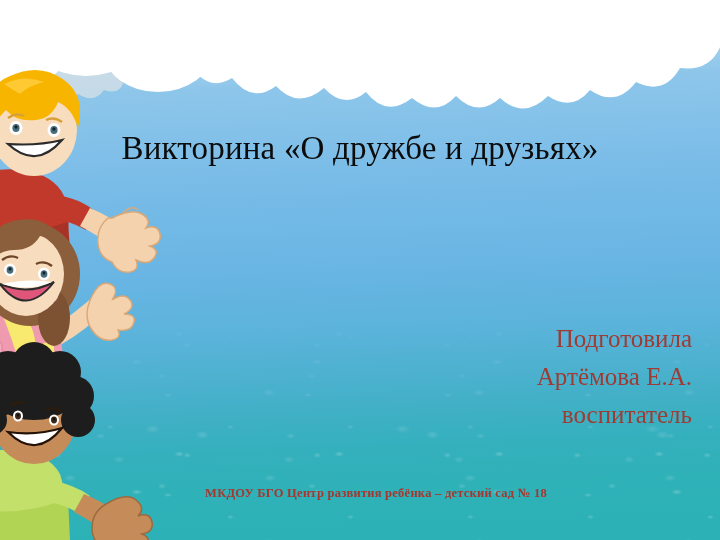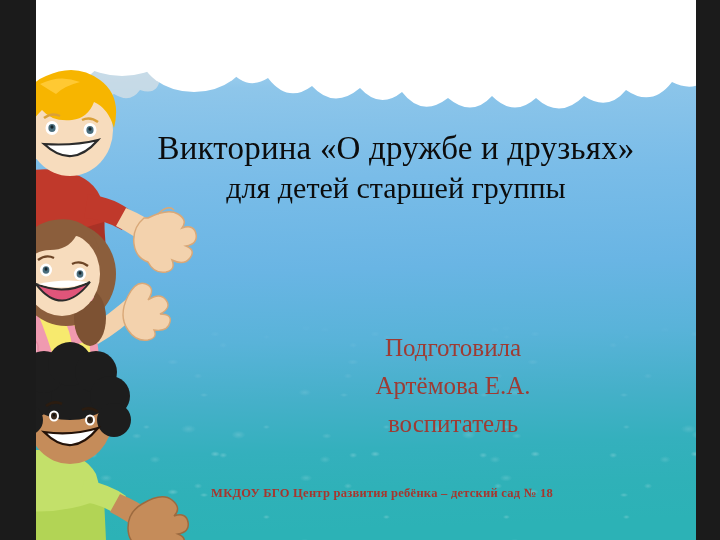--- a/index.html
+++ b/index.html
@@ -3,26 +3,25 @@
 <meta charset="utf-8">
 <title>Викторина</title>
 <style>
   html, body {
     margin: 0;
     padding: 0;
     background: #1b1b1b;
   }
   #slide {
     position: relative;
-    width: 660px;
+    width: 720px;
     height: 540px;
     overflow: hidden;
     font-family: "Liberation Serif", "DejaVu Serif", serif;
     background: #eaf4fb;
-    margin-left: 36px;
   }
 
   
   .sky-top {
     position: absolute;
     inset: 0 0 auto 0;
     height: 130px;
     background: linear-gradient(180deg, #eaf5fc 0%, #e6f2fb 60%, #e3f1fb 100%);
   }
   .sky-body {
@@ -91,23 +90,23 @@
   .title-line-2 {
     display: block;
     font-size: 30px;
     margin-top: 7px;
     white-space: nowrap;
   }
 
   .author-block {
     position: absolute;
     right: 28px;
-    top: 329px;
+    top: 320px;
     width: 430px;
-    text-align: center;
+    text-align: right;
     color: #9e3b33;
     font-size: 25px;
     line-height: 1.52;
     z-index: 6;
   }
   .author-block div { white-space: nowrap; }
 
   .org-caption {
     position: absolute;
     left: 0; right: 0;
@@ -291,21 +290,20 @@
         <path d="M16,338 q8,-6 16,-2" stroke="#2b1c10" stroke-width="2.6" fill="none"></path>
         <path d="M52,342 q8,-4 16,2" stroke="#2b1c10" stroke-width="2.6" fill="none"></path>
 
         <path fill="#ffffff" stroke="#241208" stroke-width="2.2" d="M14,364 q28,28 54,-4 q-26,8 -54,4 Z"></path>
       </g>
     </svg>
   </div>
 
   <div class="title-block">
     <span class="title-line-1">Викторина «О дружбе и друзьях»</span>
-    <span class="title-line-2">для детей старшей группы</span>
   </div>
 
   <div class="author-block">
     <div>Подготовила</div>
     <div>Артёмова Е.А.</div>
     <div>воспитатель</div>
   </div>
 
   <div class="org-caption">МКДОУ БГО Центр развития ребёнка – детский сад № 18</div>
 

